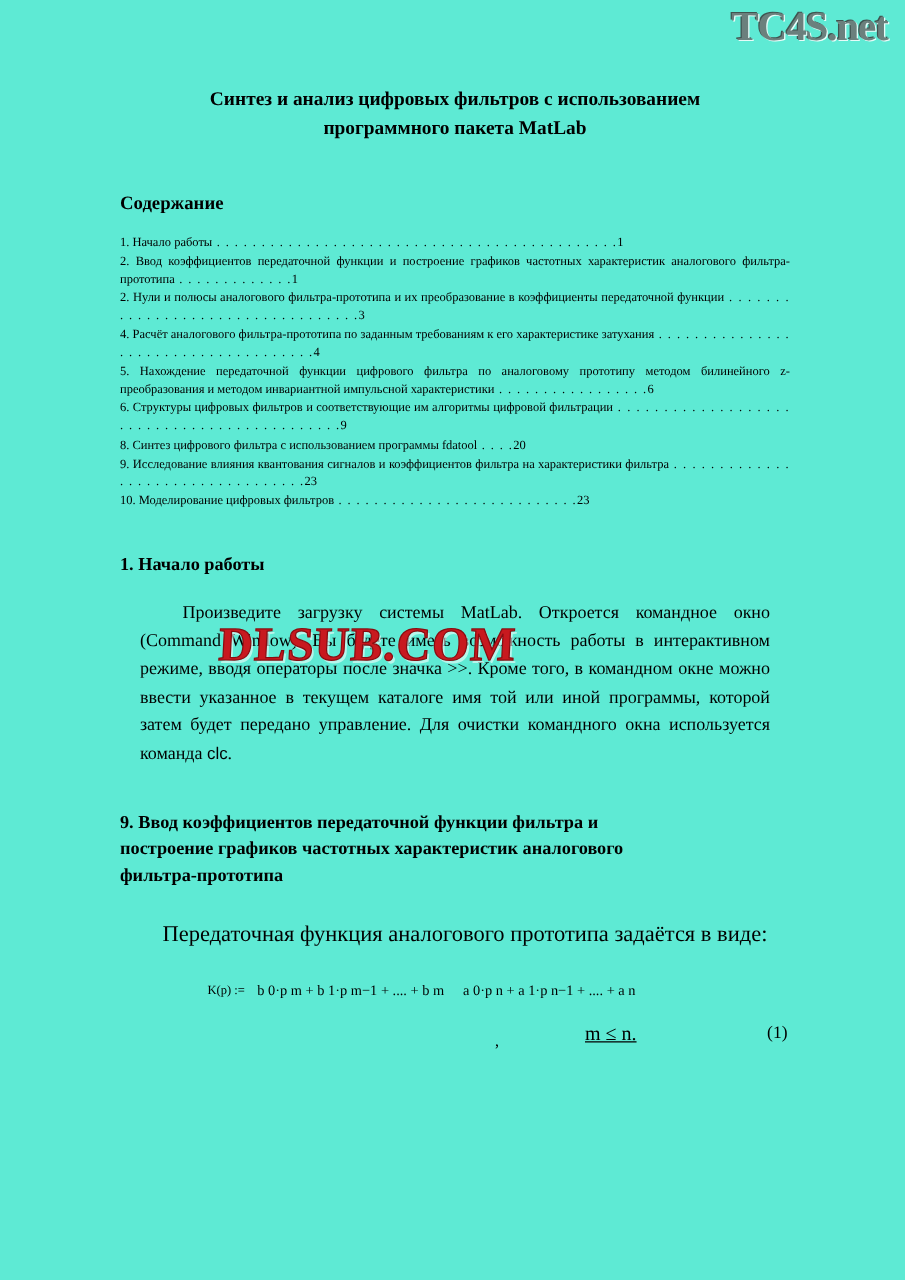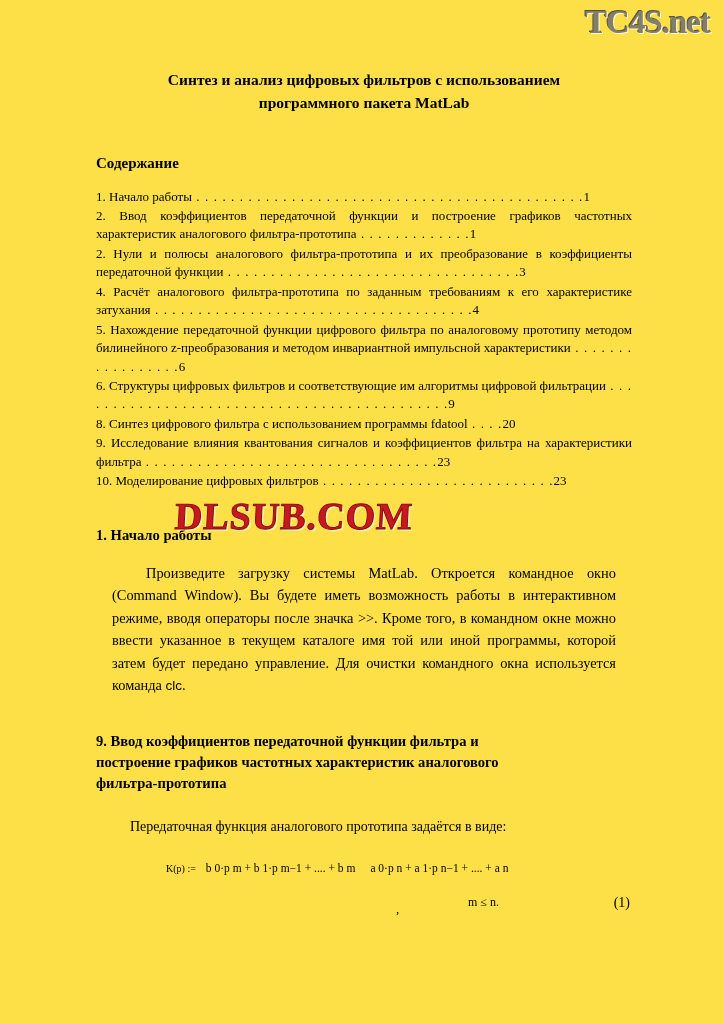--- a/index.html
+++ b/index.html
@@ -12,21 +12,21 @@
     height: 1024px;
     position: relative;
     overflow: hidden;
     font-family: "Liberation Serif", serif;
     color: #000000;
   }
 
   .page {
     position: absolute;
     inset: 0;
-    background: #fde047;
+    background: #5eead4;
   }
 
   
   .wm-top {
     position: absolute;
     top: 4px;
     right: 14px;
     font-family: "Liberation Serif", serif;
     font-weight: bold;
     font-size: 33px;
@@ -80,21 +80,21 @@
   }
 
   .toc-heading {
     font-size: 15px;
     font-weight: bold;
     margin-top: 40px;
     margin-bottom: 16px;
   }
 
   .toc {
-    font-size: 13px;
+    font-size: 10px;
     line-height: 1.42;
   }
   .toc-item {
     display: block;
     margin-bottom: 1px;
     text-align: justify;
   }
   .toc-item .leaders {
     letter-spacing: 1.1px;
   }
@@ -113,21 +113,21 @@
     text-align: justify;
     text-indent: 34px;
     margin: 16px;
   }
   .para .mono {
     font-family: "Liberation Sans", sans-serif;
     font-size: 13.5px;
   }
 
   .para2 {
-    font-size: 14px;
+    font-size: 18px;
     line-height: 1.5;
     text-indent: 34px;
     margin-top: 22px;
   }
 
   
   .formula-row {
     position: relative;
     margin-top: 20px;
     height: 66px;
@@ -162,21 +162,22 @@
   .comma {
     position: absolute;
     left: 300px;
     top: 44px;
     font-size: 13px;
   }
   .cond {
     position: absolute;
     left: 372px;
     top: 38px;
-    font-size: 12px;
+    font-size: 16px;
+    text-decoration: underline;
   }
   .eqnum {
     position: absolute;
     right: 2px;
     top: 38px;
     font-size: 14px;
   }
 </style>
 </head>
 <body>

